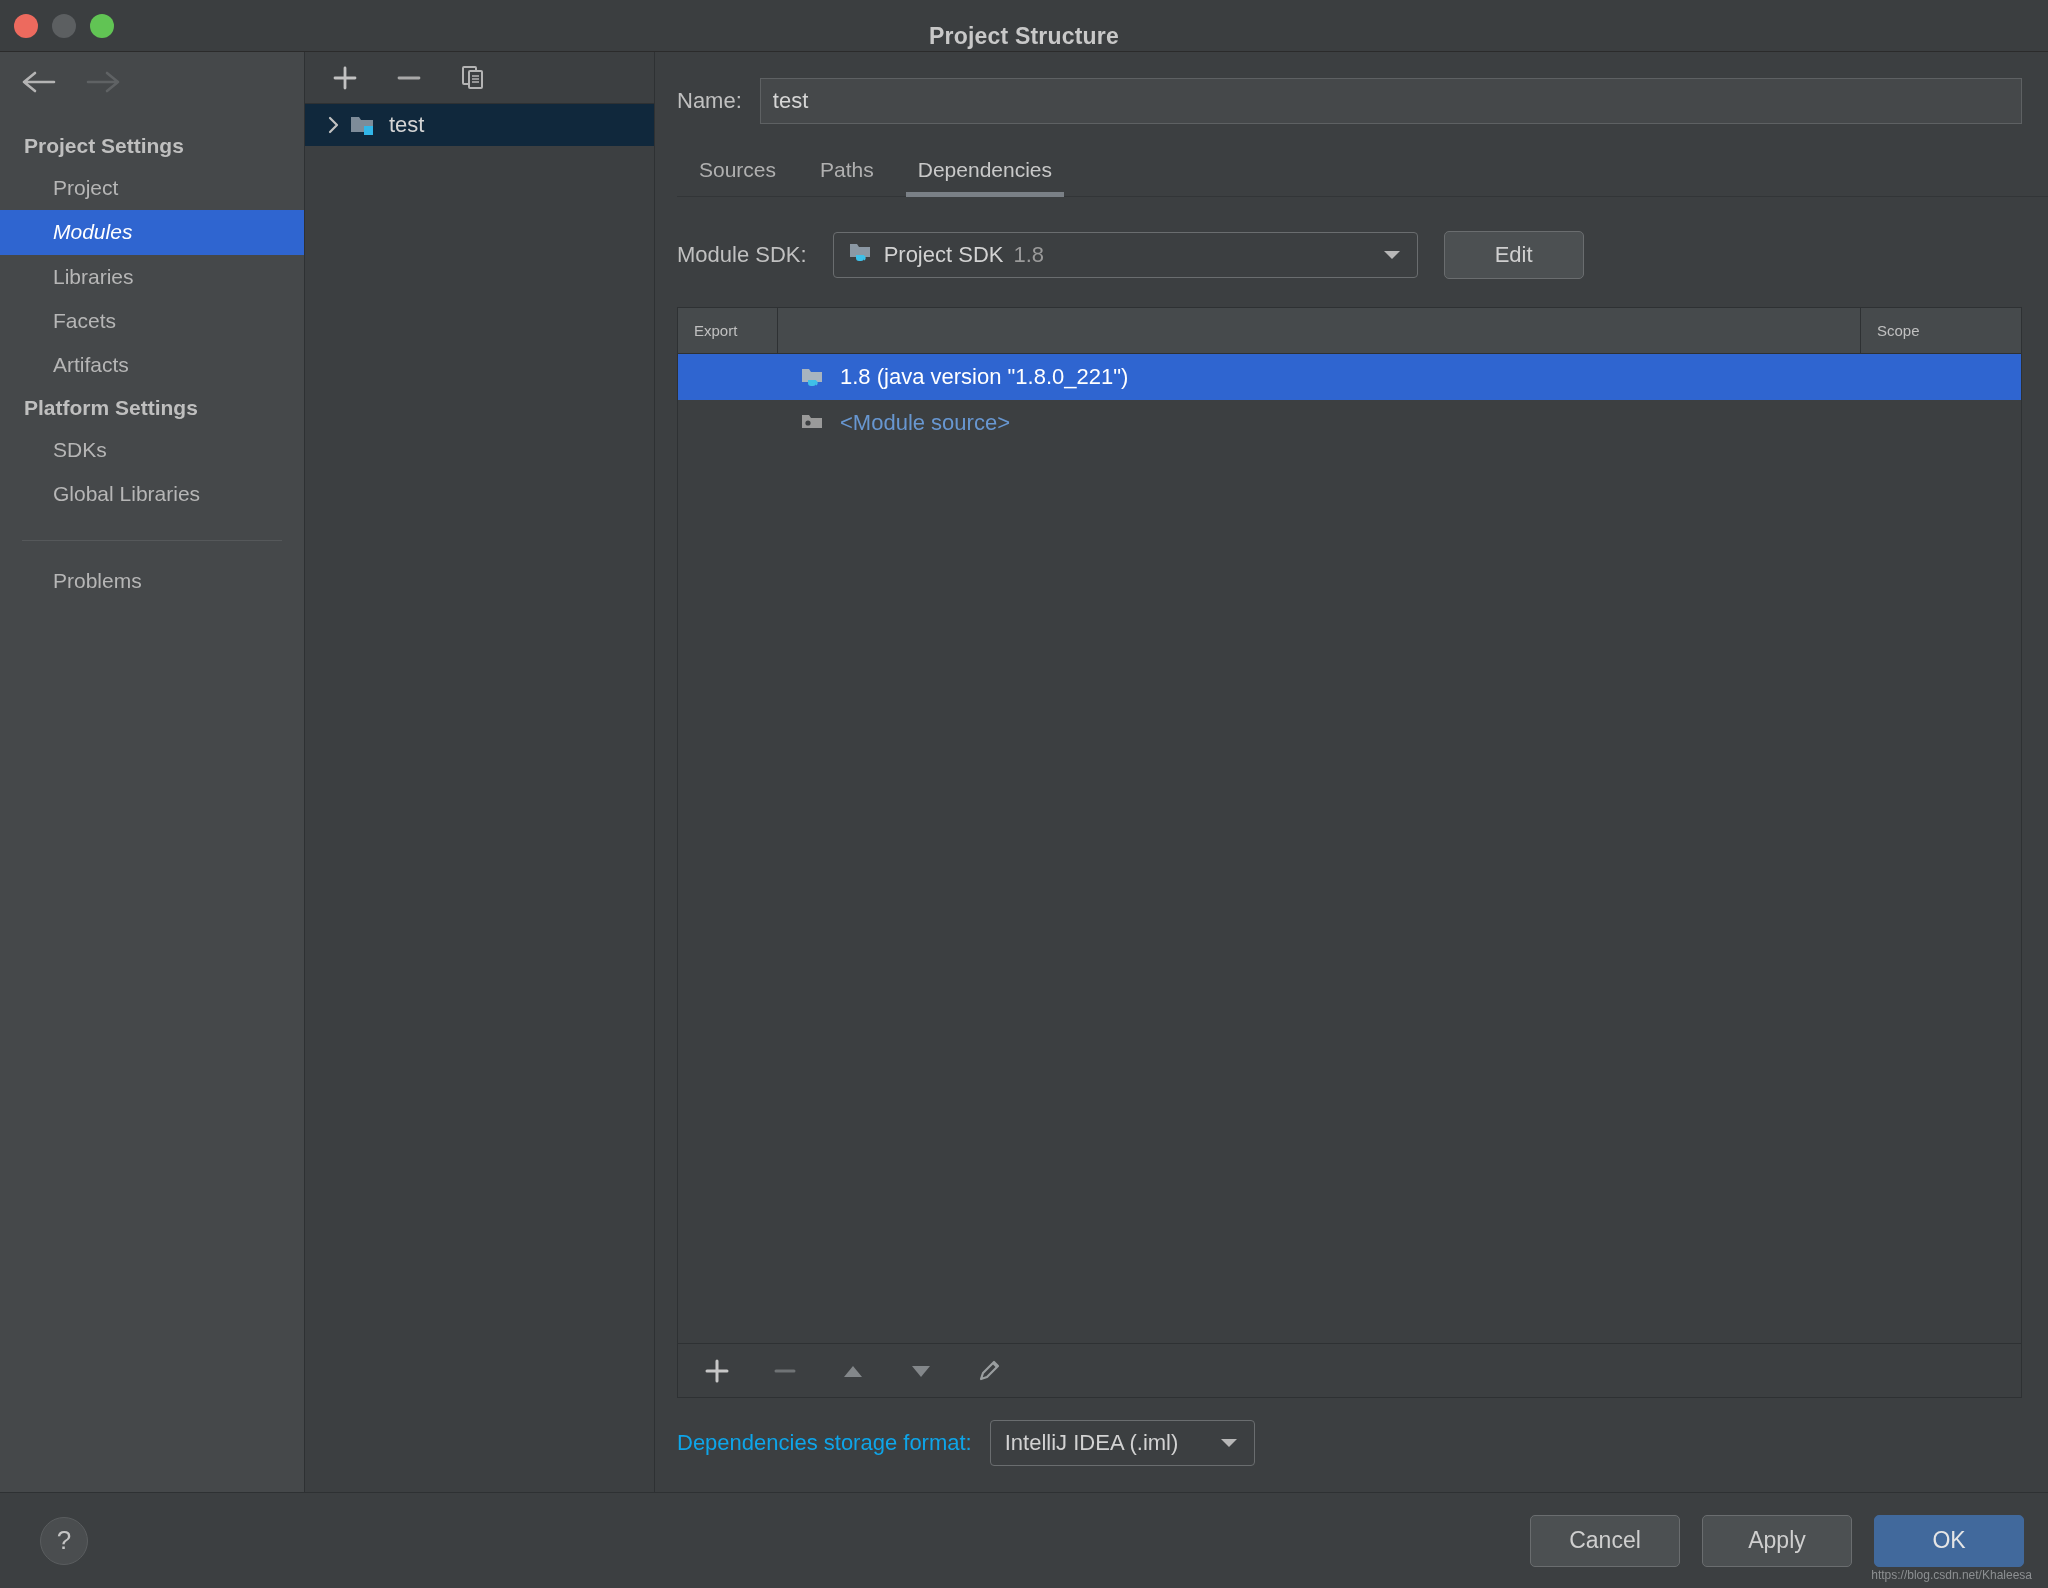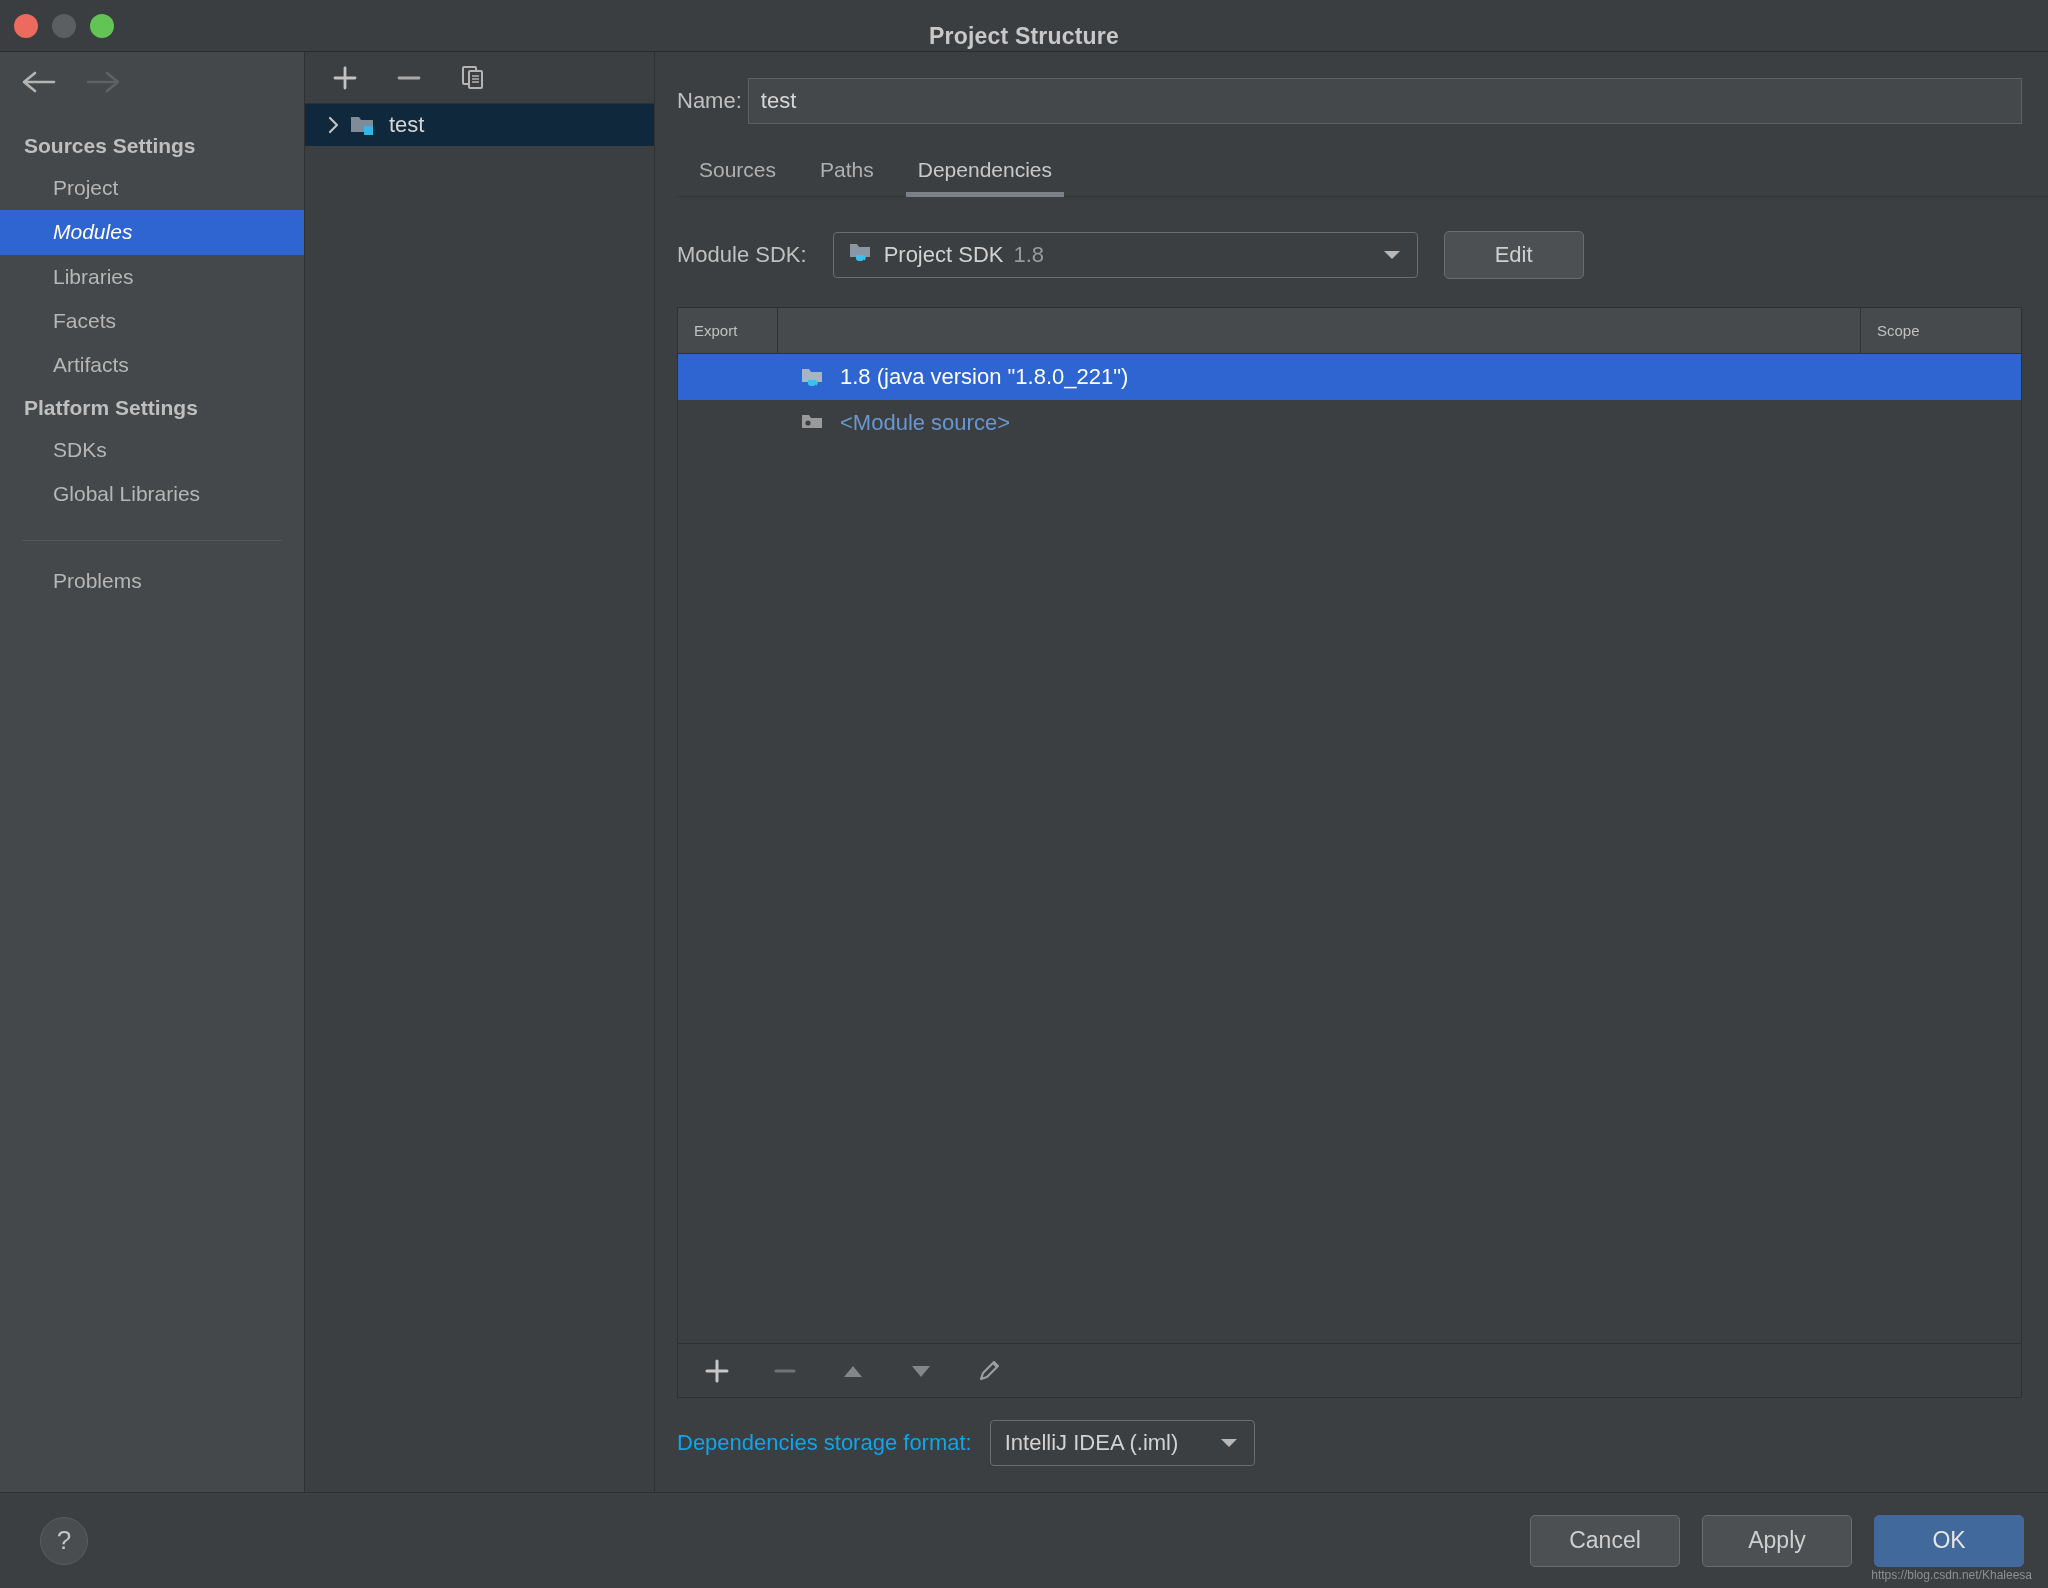--- a/index.html
+++ b/index.html
@@ -56,21 +56,21 @@
   .modtree { flex:1 1 auto; }
   .tree-row {
     height:42px; display:flex; align-items:center; gap:0px; padding-left:14px; font-size:22px; color:#d4d4d4;
   }
   .tree-row.selected { background:#10283c; }
   .chev { width:30px; display:flex; align-items:center; justify-content:center; }
   .folder-icon { width:28px; margin-right:12px; display:flex; align-items:center; }
 
   
   .main { flex:1 1 auto; background:#3c3f41; display:flex; flex-direction:column; min-width:0; padding:0; }
-  .name-row { display:flex; align-items:center; padding:26px 26px 0 22px; gap:6px; }
+  .name-row { display:flex; align-items:center; padding:26px 26px 0 22px; gap:18px; }
   .name-label { font-size:22px; color:#c0c0c0; white-space:nowrap; }
   .name-input {
     flex:1 1 auto; height:46px; background:#45484a; border:1px solid #5e6163; color:#d6d6d6;
     font-size:22px; font-family:"Liberation Sans", sans-serif; padding:0 12px; outline:none;
   }
   .tabs-wrap { margin-top:26px; padding-left:22px; }
   .tabs { display:flex; align-items:flex-end; gap:0; border-bottom:1px solid #323537; }
   .tab {
     font-size:21px; color:#b0b0b0; padding:8px 22px 14px 22px; position:relative; white-space:nowrap;
   }
@@ -162,21 +162,21 @@
             </svg>
         </div>
         <div class="arrow-btn">
           <svg width="34" height="24" viewBox="0 0 34 24">
               <path d="M32 12 L21 3 M32 12 L21 21 M32 12 L2 12" stroke="#5f6264" stroke-width="2.6" fill="none" stroke-linecap="round"></path>
             </svg>
         </div>
       </div>
 
       <div class="sidebar-list">
-        <div class="group-header">Sources Settings</div>
+        <div class="group-header">Project Settings</div>
         <div class="nav-item">Project</div>
         <div class="nav-item selected">Modules</div>
         <div class="nav-item">Libraries</div>
         <div class="nav-item">Facets</div>
         <div class="nav-item">Artifacts</div>
 
         <div class="group-header">Platform Settings</div>
         <div class="nav-item">SDKs</div>
         <div class="nav-item">Global Libraries</div>
 

